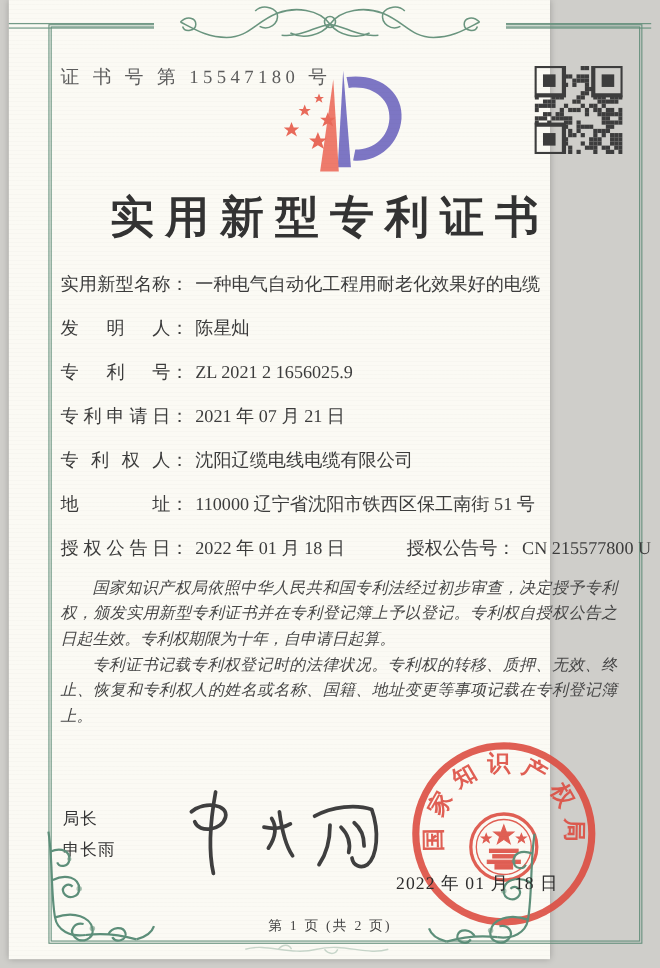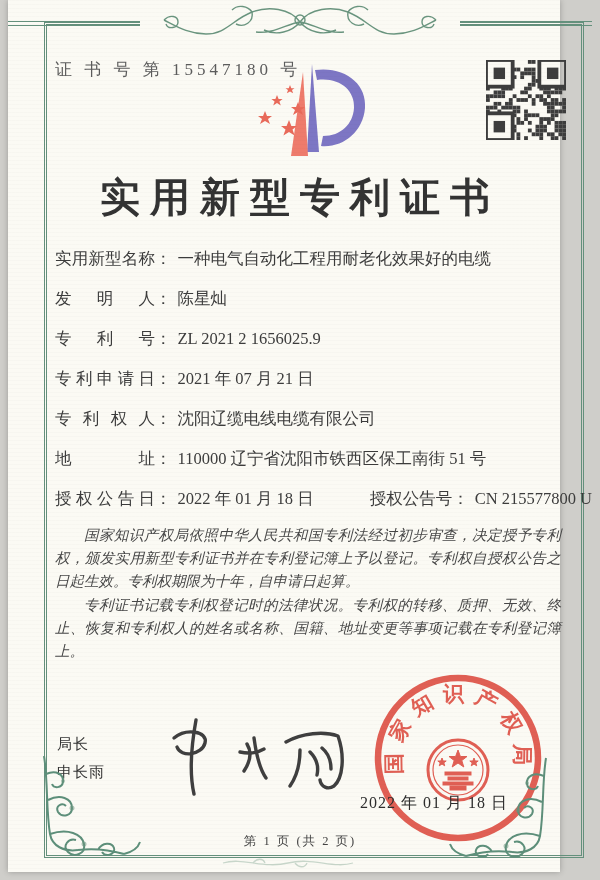--- a/index.html
+++ b/index.html
@@ -2,21 +2,21 @@
 <html><head>
 <meta charset="utf-8">
 <style>
   html,body{margin:0;padding:0;}
   body{
     width:600px;height:880px;overflow:hidden;position:relative;
     background:#cfceca;
     font-family:"Liberation Serif","DejaVu Serif",serif;
   }
   #paper{
-    position:absolute;left:8px;top:0;width:552px;height:872px;
+    position:absolute;left:8px;top:0;width:492px;height:872px;
     background:#fbfaf4;
     box-shadow:0 0 6px rgba(0,0,0,.25);
   }
   #paper::after{ 
     content:"";position:absolute;inset:0;pointer-events:none;
     background:repeating-linear-gradient(180deg,rgba(0,0,0,.016) 0 1px,transparent 1px 4px);
   }
   #frame{
     position:absolute;left:36px;top:22px;width:534px;height:830px;
     border:3px double #64907c;

